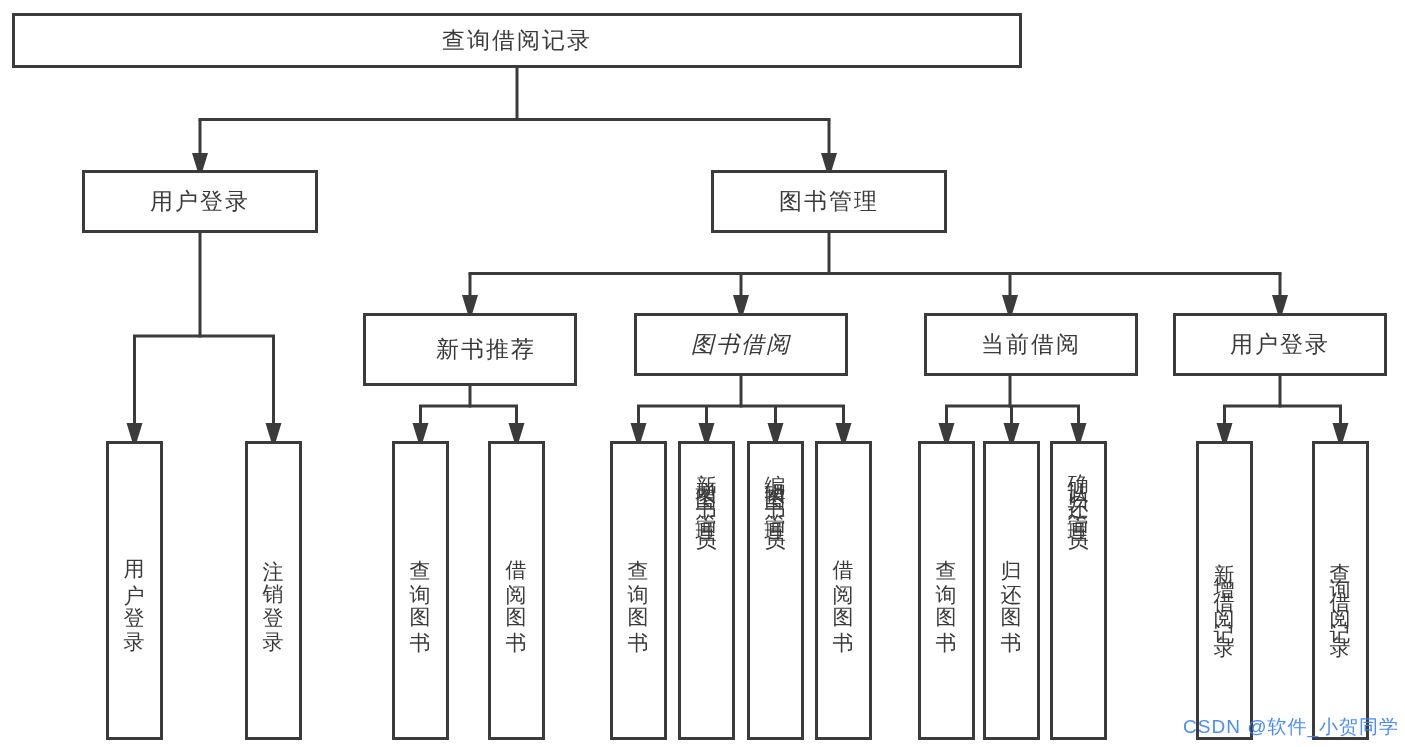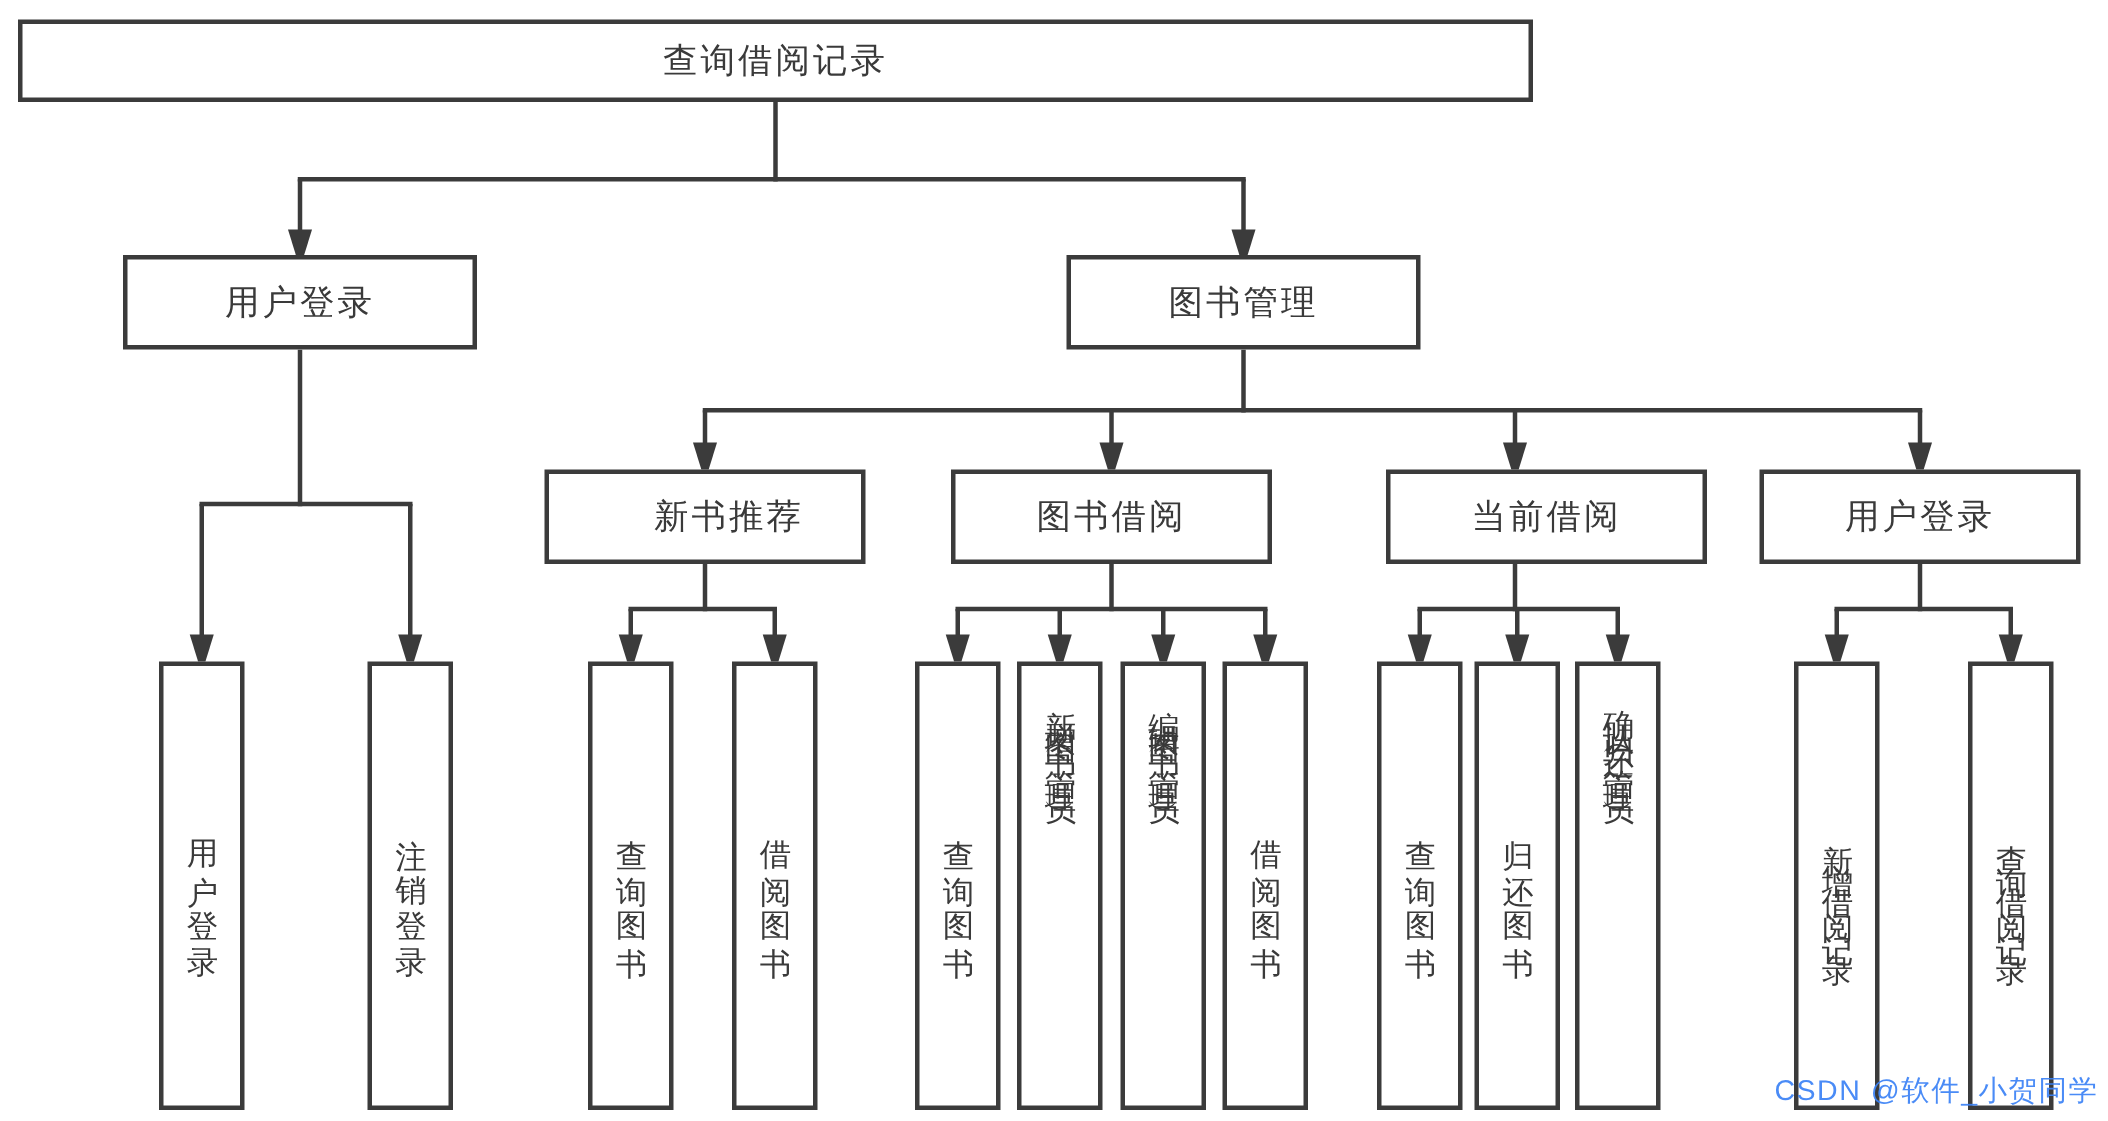--- a/index.html
+++ b/index.html
@@ -10,22 +10,22 @@
   .connectors { position:absolute; left:0; top:0; width:1405px; height:747px; }
   .node {
     position:absolute; box-sizing:border-box; background:#ffffff;
     border:3px solid #3b3b3b; color:#3a3a3a;
     display:flex; align-items:center; justify-content:center;
   }
   .h-node { font-size:23px; letter-spacing:2px; white-space:nowrap; }
   .root-node   { left:12px;  top:13px;  width:1010px; height:55px; }
   .n-userlogin { left:82px;  top:170px; width:236px;  height:63px; }
   .n-bookmgmt  { left:711px; top:170px; width:236px;  height:63px; }
-  .n-l3-0 { left:363px;  top:313px; width:214px; height:63px;padding-left:32px; }
-  .n-l3-1 { left:634px;  top:313px; width:214px; height:63px; }
+  .n-l3-0 { left:363px;  top:313px; width:214px; height:73px;padding-left:32px; }
+  .n-l3-1 { left:634px;  top:313px; width:214px; height:63px;font-style:italic; }
   .n-l3-2 { left:924px;  top:313px; width:214px; height:63px; }
   .n-l3-3 { left:1173px; top:313px; width:214px; height:63px; }
   .v-node {
     top:441px; width:57px; height:299px;
     writing-mode:vertical-rl; text-orientation:mixed;
     font-size:21px; line-height:1;
   }
   .ls-wide  { letter-spacing:24px; }
   .ls-med   { letter-spacing:15px; }
   .ls-tight { letter-spacing:8px; justify-content:flex-start; padding-top:13px; }

